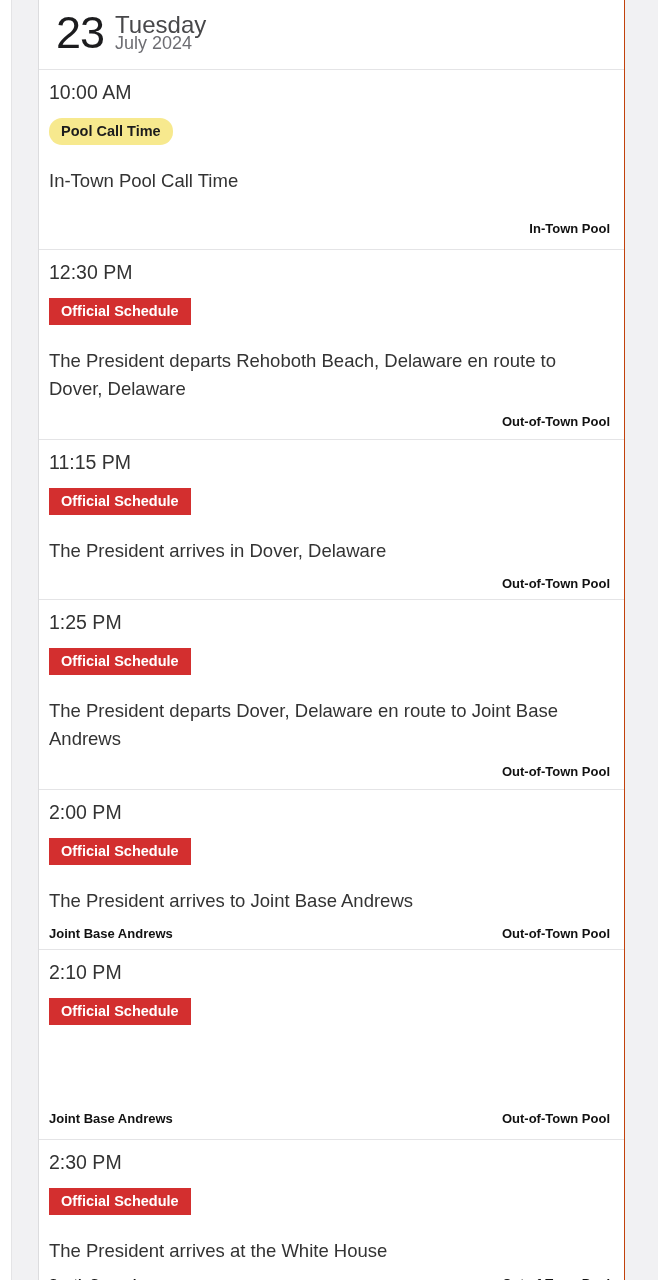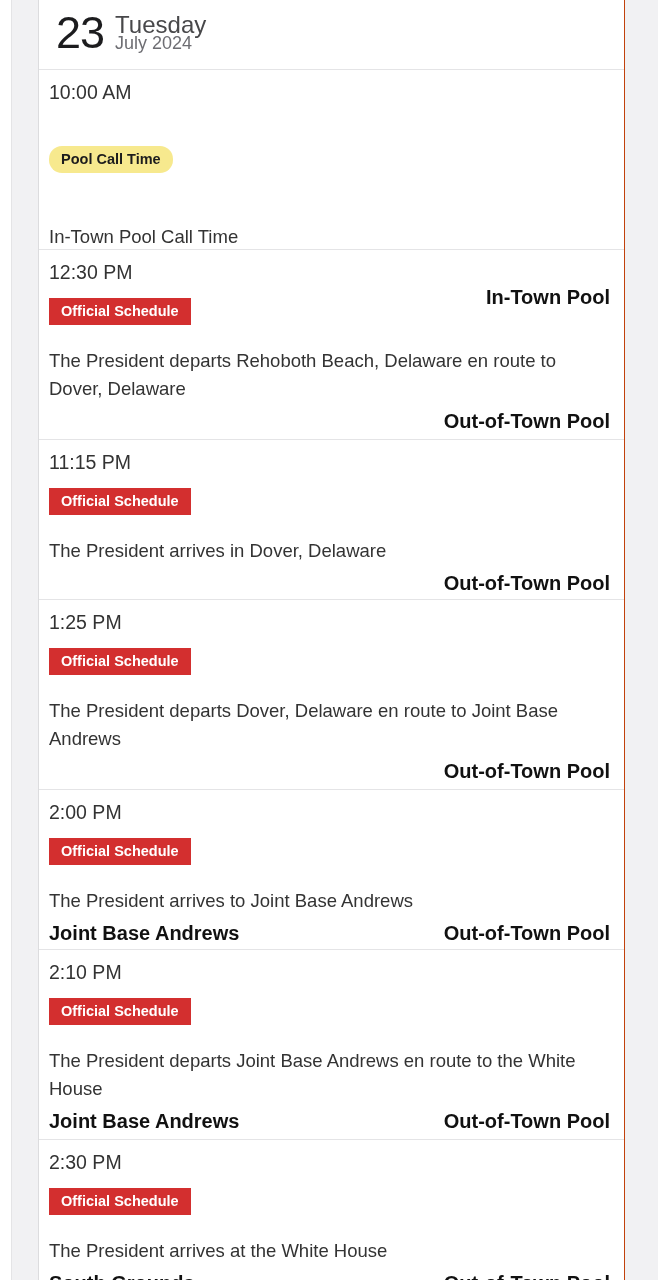--- a/index.html
+++ b/index.html
@@ -36,21 +36,21 @@
   }
   .date-stack { margin-left: 11px; padding-top: 8px; }
   .weekday { font-size: 24px; line-height: 21px; color: var(--weekday-text, #48484a); }
   .month-year { font-size: 18px; line-height: 17px; color: var(--monthyear-text, #6e6e73); }
   
   .event {
     display: flex; flex-direction: column;
     padding: 10px 14px 10px 10px;
     border-bottom: 1px solid var(--divider, #e4e4e6);
   }
-  .h180 { height: 180px; gap: 28px; }
+  .h180 { height: 180px; }
   .h190 { height: 190px; }
   .h160 { height: 160px; }
   .event-time {
     font-size: 19.5px; line-height: 24px;
     color: var(--time-text, #333333);
     margin-bottom: 14px;
   }
   .badge-row { line-height: 0; }
   .badge {
     display: inline-block;
@@ -68,21 +68,21 @@
     border-radius: 13px;
   }
   .event-title {
     font-size: 18.5px; line-height: 28px;
     color: var(--title-text, #333333);
     margin: 22px 0 8px 0;
   }
   .event-meta {
     margin-top: auto;
     display: flex; justify-content: space-between; align-items: center;
-    font-size: 20px; line-height: 21px; font-weight: bold;
+    font-size: 13px; line-height: 21px; font-weight: bold;
     color: var(--footer-text, #111111);
   }
   .event-location { text-align: left; }
   .event-pool { text-align: right; margin-left: auto; }
 </style>
 </head>
 <body>
 
 <div class="page-gutter"></div>
 
@@ -154,21 +154,20 @@
       <span class="event-location">Joint Base Andrews</span>
       <span class="event-pool">Out-of-Town Pool</span>
     </div>
   </section>
 
   <section class="event h190">
     <div class="event-time">2:10 PM</div>
     <div class="badge-row">
       <span class="badge red">Official Schedule</span>
     </div>
-    <div class="event-title">The President departs Joint Base Andrews en route to the White House</div>
     <div class="event-meta">
       <span class="event-location">Joint Base Andrews</span>
       <span class="event-pool">Out-of-Town Pool</span>
     </div>
   </section>
 
   <section class="event">
     <div class="event-time">2:30 PM</div>
     <div class="badge-row">
       <span class="badge red">Official Schedule</span>

